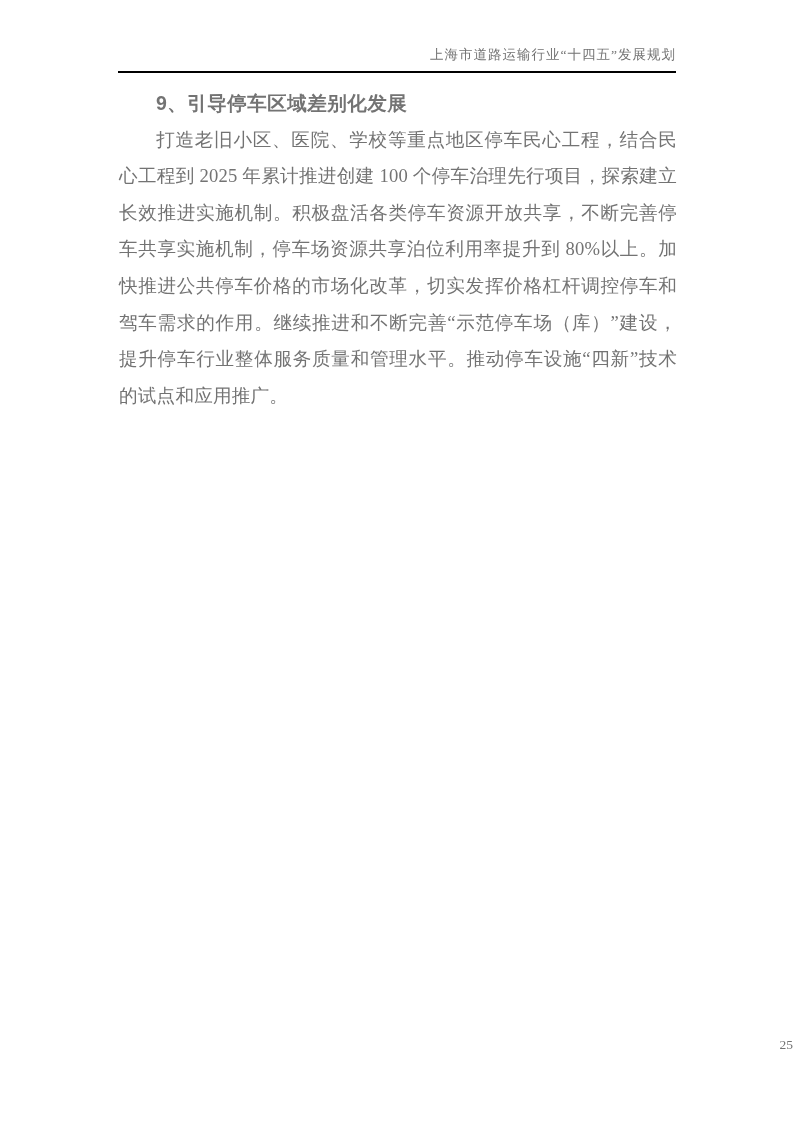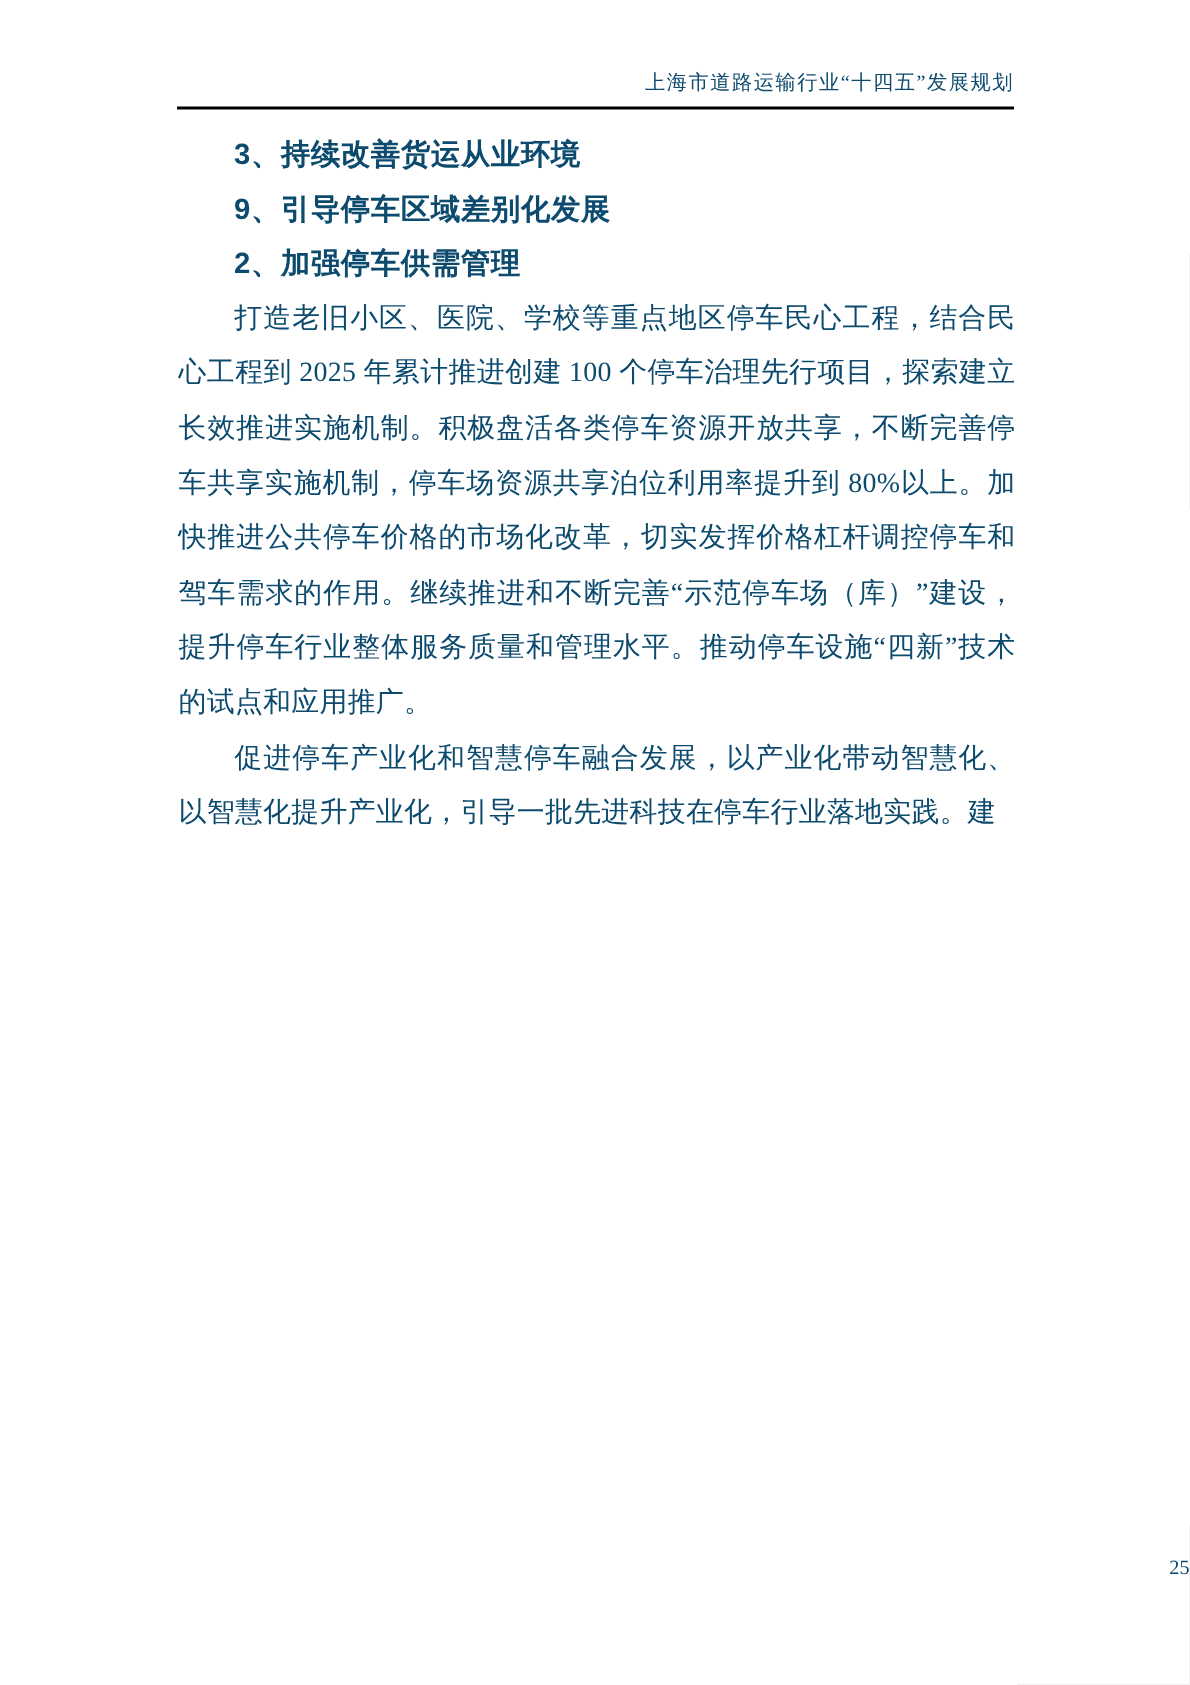--- a/index.html
+++ b/index.html
@@ -7,21 +7,21 @@
     padding: 0;
     background: #e8e8e8;
   }
   .page {
     position: relative;
     width: 793px;
     height: 1123px;
     margin: 0 auto;
     background: #ffffff;
     font-family: "Liberation Serif", "DejaVu Serif", serif;
-    color: #0c4a6e;
+    color: #737373;
     overflow: hidden;
   }
   .page-header {
     position: absolute;
     top: 46px;
     left: 118px;
     width: 558px;
     text-align: right;
     font-size: 13.5px;
     line-height: 18px;
@@ -67,24 +67,21 @@
 </head>
 <body>
 
 <div class="page">
 
   <div class="page-header">
     <span>上海市道路运输行业“十四五”发展规划</span>
   </div>
 
   <div class="content">
-    <h3 class="heading">3、持续改善货运从业环境</h3>
     <h3 class="heading">9、引导停车区域差别化发展</h3>
-    <h3 class="heading">2、加强停车供需管理</h3>
     <p class="para">打造老旧小区、医院、学校等重点地区停车民心工程，结合民心工程到 2025 年累计推进创建 100 个停车治理先行项目，探索建立长效推进实施机制。积极盘活各类停车资源开放共享，不断完善停车共享实施机制，停车场资源共享泊位利用率提升到 80%以上。加快推进公共停车价格的市场化改革，切实发挥价格杠杆调控停车和驾车需求的作用。继续推进和不断完善“示范停车场（库）”建设，提升停车行业整体服务质量和管理水平。推动停车设施“四新”技术的试点和应用推广。</p>
-    <p class="para">促进停车产业化和智慧停车融合发展，以产业化带动智慧化、以智慧化提升产业化，引导一批先进科技在停车行业落地实践。建</p>
   </div>
 
   <div class="page-footer">
     <span>25</span>
   </div>
 
 </div>
 
 </body></html>

